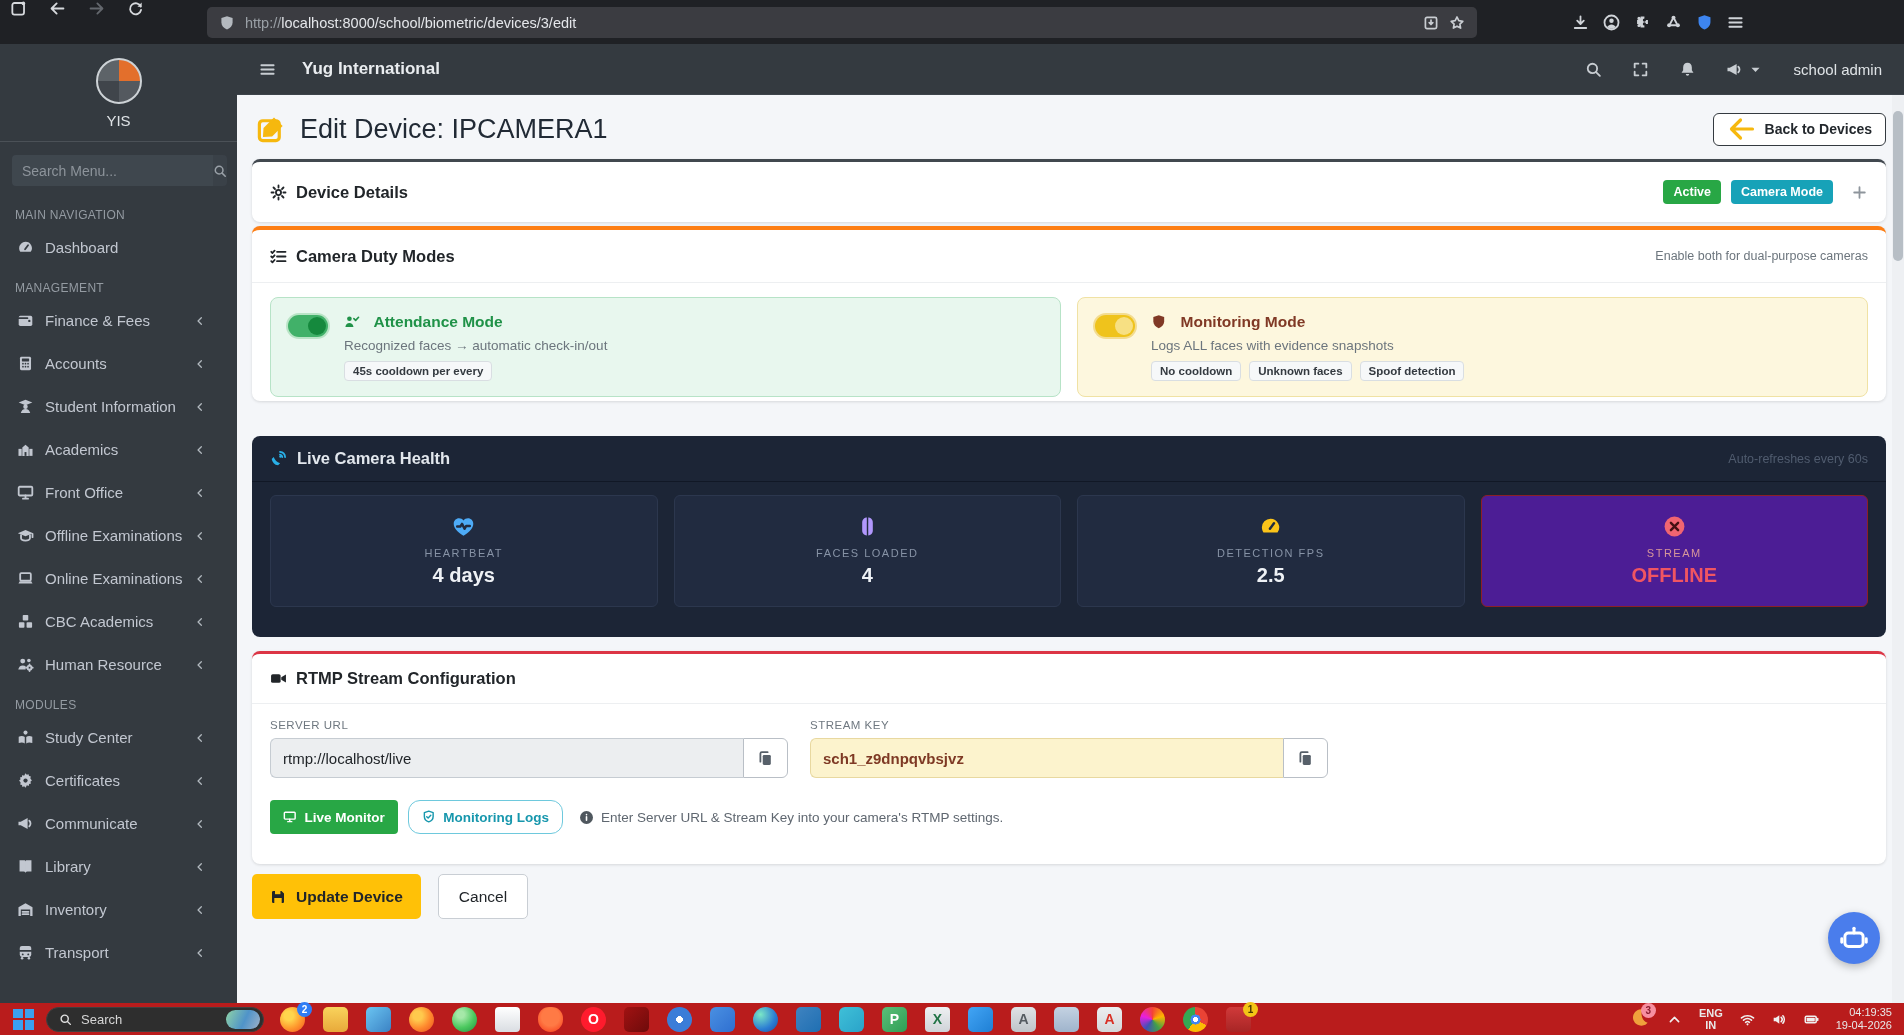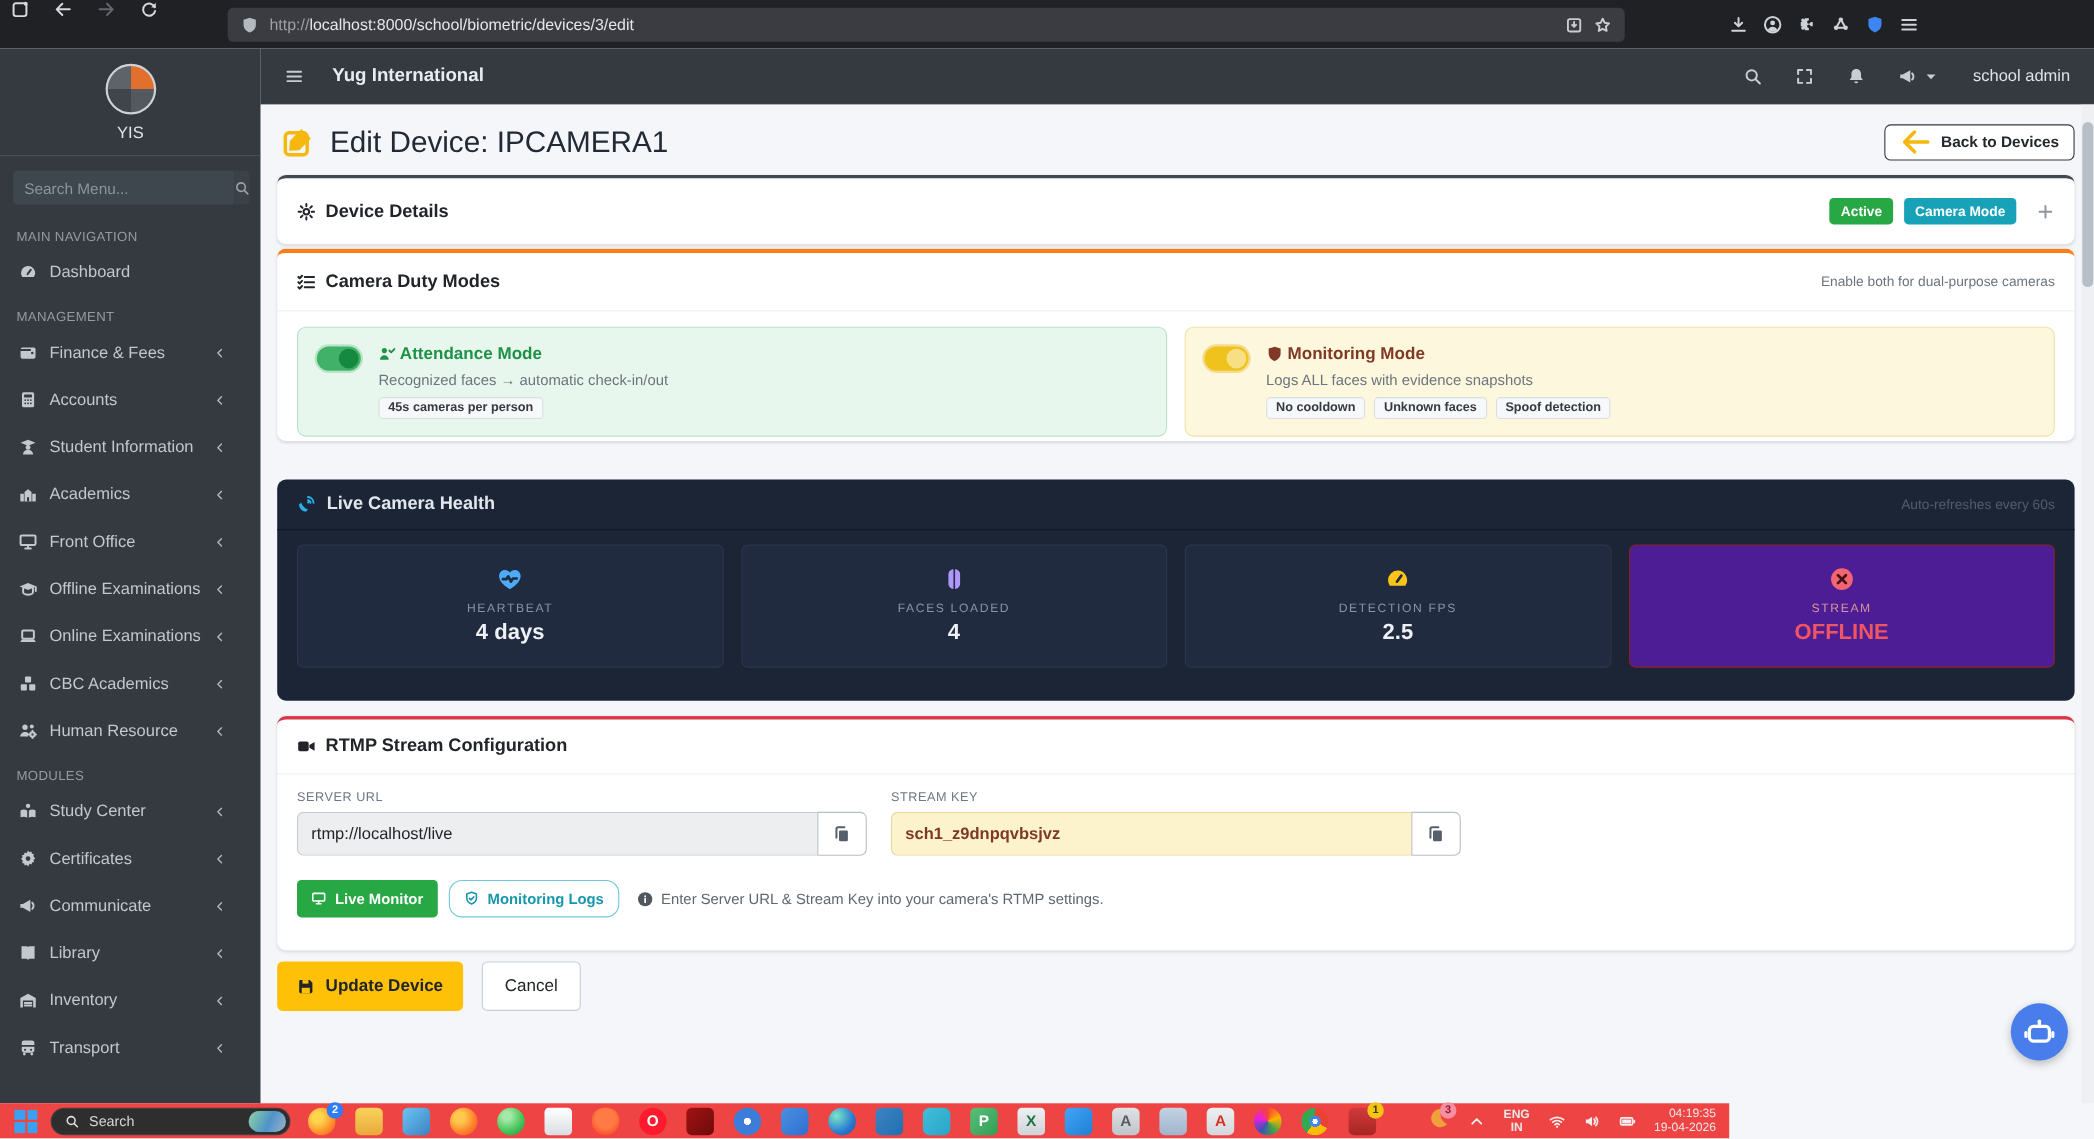--- a/index.html
+++ b/index.html
@@ -73,21 +73,21 @@
   .hint{margin-left:auto;font-size:12.5px;color:#6c757d}
   .duty-body{display:flex;gap:16px;padding:14px 18px}
   .panel{flex:1;border-radius:8px;padding:15px 17px;display:flex;gap:16px;height:100px}
   .panel-att{background:#e8f7ee;border:1px solid #b7e3c7}
   .panel-mon{background:#fdf7de;border:1px solid #f0e2a4}
   .toggle{width:40px;height:22px;border-radius:11px;position:relative;flex:none;margin-top:2px;cursor:pointer}
   .tog-att{background:#41b169;box-shadow:0 0 0 2px #b9e4c6}
   .tog-att::after{content:"";position:absolute;right:2px;top:2px;width:18px;height:18px;border-radius:50%;background:#15893d}
   .tog-mon{background:#efc31c;box-shadow:0 0 0 2px #f3dc90}
   .tog-mon::after{content:"";position:absolute;right:2px;top:2px;width:18px;height:18px;border-radius:50%;background:#f7e083}
-  .panel-title{display:flex;align-items:center;gap:4px;font-size:15.5px;font-weight:bold}
+  .panel-title{display:flex;align-items:center;gap:14px;font-size:15.5px;font-weight:bold}
   .panel-att .panel-title{color:#209248}
   .panel-mon .panel-title{color:#803925}
   .panel-desc{font-size:13.5px;color:#6c757d;margin-top:7px}
   .chiprow{margin-top:8px;display:flex;gap:8px}
   .chip{background:#f6f8f9;border:1px solid #d9dee2;border-radius:4px;font-size:11.5px;color:#343a40;padding:3px 8px;font-weight:bold}
 
   .card-health{top:341px;height:201px;background:#1c2536;box-shadow:none}
   .health-head{height:46px;display:flex;align-items:center;padding:0 18px;border-bottom:1px solid #111826}
   .health-title{display:flex;align-items:center;gap:10px;font-size:16.5px;font-weight:bold;color:#e2e7ed}
   .health-title .ic{color:#29b0e8;font-size:17px}
@@ -116,21 +116,21 @@
   .rtmp-note .ic{font-size:15px;color:#4f575e}
 
   .actions{position:absolute;left:15px;top:779px;display:flex;gap:17px}
   .btn-update{display:flex;align-items:center;gap:10px;background:#ffc107;--cut:#ffc107;color:#212529;border:0;border-radius:5px;height:45px;padding:0 18px;font-size:15.5px;font-weight:bold;cursor:pointer}
   .btn-update .ic{font-size:16px}
   .btn-cancel{background:#fff;border:1px solid #c9ced4;border-radius:5px;height:45px;padding:0 20px;font-size:15.5px;color:#212529;cursor:pointer}
 
   .fab{position:absolute;left:1591px;top:817px;width:52px;height:52px;border-radius:50%;background:#4a7dec;--cut:#4a7dec;display:flex;align-items:center;justify-content:center;color:#fff;font-size:28px;box-shadow:0 3px 8px rgba(0,0,0,.25);cursor:pointer}
 
   
-  .taskbar{position:absolute;left:0;bottom:0;width:1572px;height:32px;background:#ef4444;display:flex;align-items:center;color:#e8e8e8}
+  .taskbar{position:absolute;left:0;bottom:0;width:1904px;height:32px;background:#b91c1c;display:flex;align-items:center;color:#e8e8e8}
   .win{width:21px;height:21px;margin-left:13px;display:grid;grid-template-columns:9.5px 9.5px;grid-template-rows:9.5px 9.5px;gap:2px;cursor:pointer}
   .win i{background:#3aa0f0}
   .tb-search{margin-left:12px;width:218px;height:25px;background:#2e2e2e;border:1px solid #404040;border-radius:13px;display:flex;align-items:center;padding:0 3px 0 12px;gap:9px;font-size:13px;color:#d6d6d6;cursor:pointer}
   .tb-search .ic{font-size:13px;color:#e0e0e0}
   .tb-thumb{margin-left:auto;width:34px;height:19px;border-radius:10px;background:linear-gradient(115deg,#8fd3a6,#4f93c9 55%,#9fb2c8)}
   .apps{display:flex;align-items:center;gap:18px;margin-left:16px}
   .app{width:25px;height:25px;position:relative;cursor:pointer;display:flex;align-items:center;justify-content:center;font-weight:bold;font-size:14px}
   .app .bdg{position:absolute;top:-5px;right:-7px;min-width:15px;height:15px;border-radius:8px;font-size:10px;font-weight:bold;display:flex;align-items:center;justify-content:center;padding:0 3px}
   .tray{margin-left:auto;display:flex;align-items:center;gap:17px;padding-right:12px}
   .tray .ic{font-size:15px;color:#f0f0f0}
@@ -591,21 +591,21 @@
                 <svg viewBox="0 0 16 16" xmlns="http://www.w3.org/2000/svg">
                   <circle cx="5.6" cy="4.9" r="2.4"></circle>
                   <path d="M1.4 13.4c.4-2.7 2-4.2 4.2-4.2s3.8 1.5 4.2 4.2z"></path>
                   <path class="st" d="M10.2 4.8l1.8 1.8 3-3.2"></path>
                 </svg>
               </span>
               <span>Attendance Mode</span>
             </div>
           <div class="panel-desc">Recognized faces → automatic check-in/out</div>
           <div class="chiprow">
-              <span class="chip">45s cameras per person</span>
+              <span class="chip">45s cooldown per every</span>
             </div>
         </div>
       </div>
       <div class="panel panel-mon">
         <span class="toggle tog-mon"></span>
         <div>
           <div class="panel-title">
               <span class="ic">
                 <svg viewBox="0 0 16 16" xmlns="http://www.w3.org/2000/svg">
                   <path d="M8 1.2l5.6 1.8v4.6c0 3.3-2.3 5.8-5.6 7-3.3-1.2-5.6-3.7-5.6-7V3z"></path>

